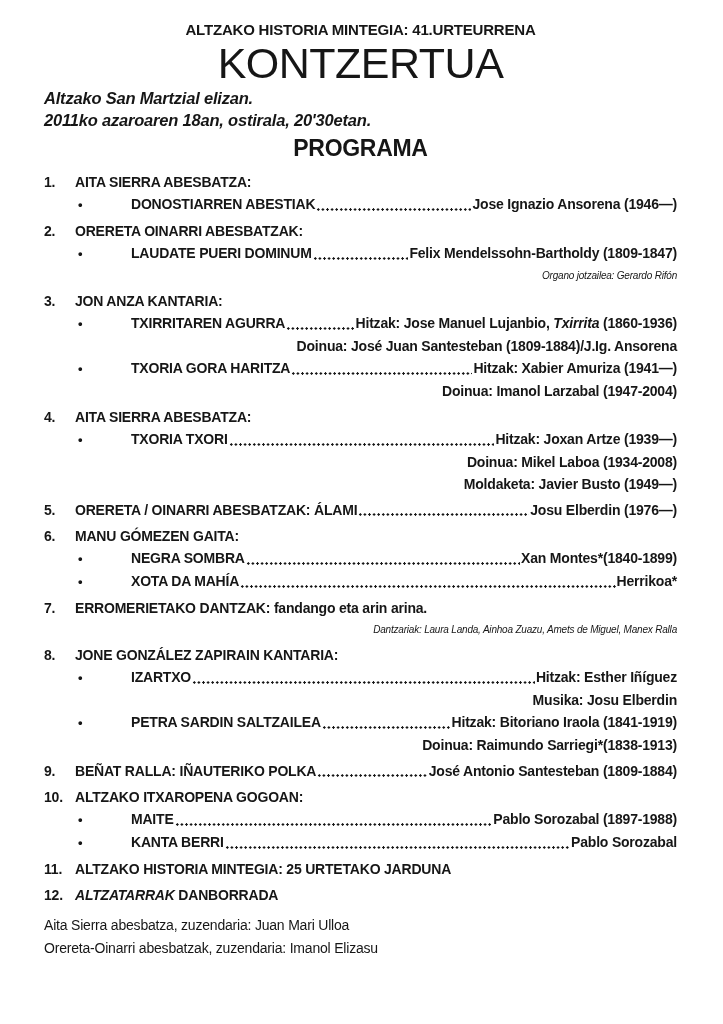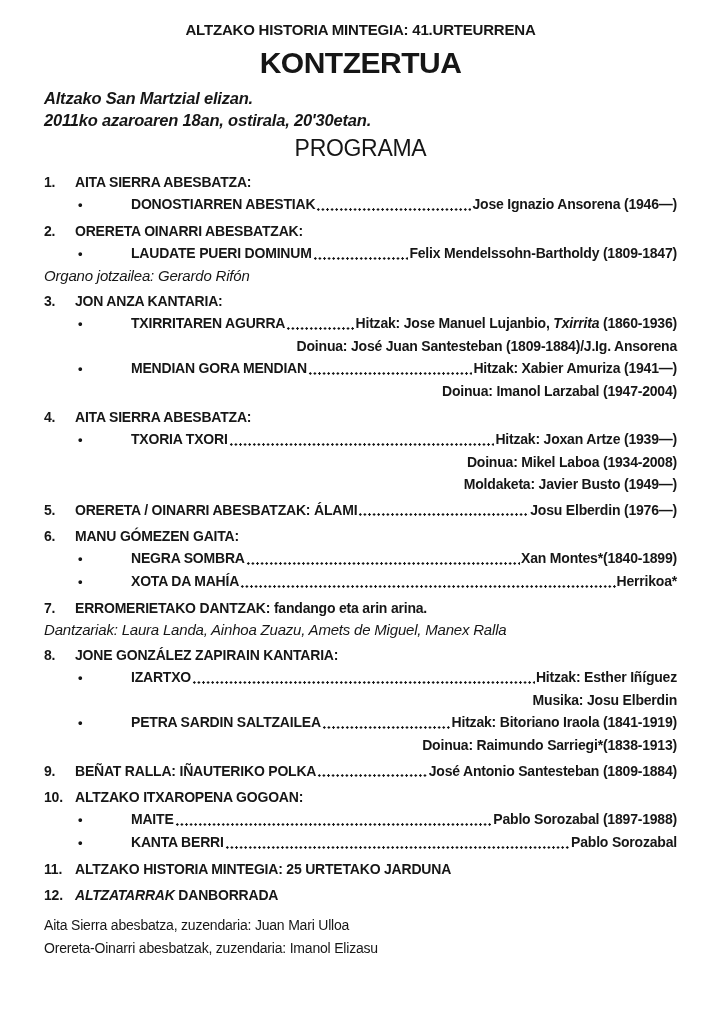--- a/index.html
+++ b/index.html
@@ -10,29 +10,29 @@
     color: #161616;
     overflow: hidden;
   }
   .page { padding: 16px 46px 0 44px; }
 
   .supertitle {
     text-align: center; font-weight: bold; font-size: 15px;
     letter-spacing: -0.2px; line-height: 20px; margin-top: 4px;
   }
   .title {
-    text-align: center; font-weight: bold; font-size: 30px;
+    text-align: center; font-weight: normal; font-size: 43px;
     line-height: 42px; margin: 2px 0 3px 0; letter-spacing: -0.5px;
   }
   .venue {
     font-weight: bold; font-style: italic; font-size: 16.5px;
     line-height: 22px; letter-spacing: -0.2px;
   }
   .programa {
-    text-align: center; font-weight: normal; font-size: 23px;
+    text-align: center; font-weight: bold; font-size: 23px;
     line-height: 28px; margin: 3px 0 9px 0; letter-spacing: -0.3px;
   }
 
   ol.program { list-style: none; font-weight: bold; font-size: 14px; letter-spacing: -0.2px; }
   .item { margin-top: 4px; }
   .row { display: flex; align-items: baseline; line-height: 22px; }
   .num { flex: 0 0 31px; }
   .htext { white-space: nowrap; }
   .piece { padding-left: 34px; }
   .bullet { flex: 0 0 30px; font-size: 13px; }
@@ -40,22 +40,22 @@
   .leader {
     flex: 1 1 10px; min-width: 10px; align-self: stretch; margin: 0 1px;
     background-image: radial-gradient(circle, #161616 1.02px, transparent 1.32px);
     background-size: 4.6px 4.6px;
     background-repeat: repeat-x;
     background-position: 0 calc(100% - 4px);
   }
   .attr { white-space: nowrap; }
   .subline { line-height: 22px; text-align: right; }
   .note {
-    line-height: 21px; text-align: left;
-    font-weight: normal; font-style: italic; font-size: 15px;
+    line-height: 21px; text-align: right;
+    font-weight: normal; font-style: italic; font-size: 10px;
   }
   .footer { margin-top: 8px; font-size: 14px; font-weight: normal; line-height: 23px; letter-spacing: -0.2px; }
   i { font-style: italic; }
 </style>
 </head>
 <body>
 
 <div class="page">
 
   <div class="supertitle">ALTZAKO HISTORIA MINTEGIA: 41.URTEURRENA</div>
@@ -100,21 +100,21 @@
       </div>
       <div class="row piece">
         <span class="bullet">•</span>
         <span class="ptitle">TXIRRITAREN AGURRA</span>
         <span class="leader"></span>
         <span class="attr"><span>Hitzak: Jose Manuel Lujanbio, </span><i>Txirrita</i><span> (1860-1936)</span></span>
       </div>
       <div class="subline">Doinua: José Juan Santesteban (1809-1884)/J.Ig. Ansorena</div>
       <div class="row piece">
         <span class="bullet">•</span>
-        <span class="ptitle">MENDIAN GORA MENDIAN</span>
+        <span class="ptitle">TXORIA GORA HARITZA</span>
         <span class="leader"></span>
         <span class="attr">Hitzak: Xabier Amuriza (1941—)</span>
       </div>
       <div class="subline">Doinua: Imanol Larzabal (1947-2004)</div>
     </li>
 
     <li class="item">
       <div class="row">
         <span class="num">4.</span>
         <span class="htext">AITA SIERRA ABESBATZA:</span>

